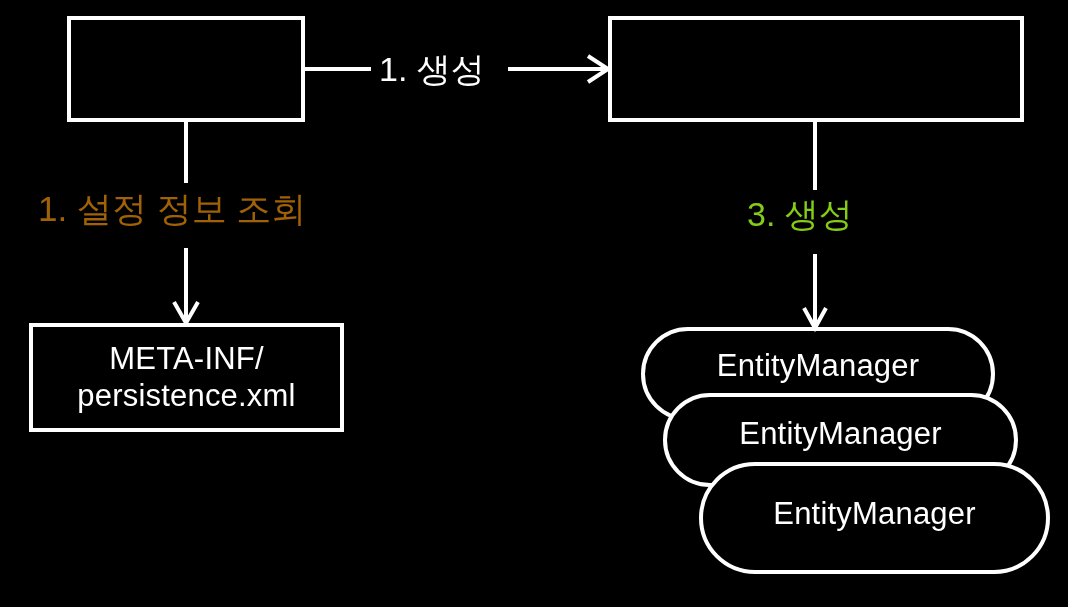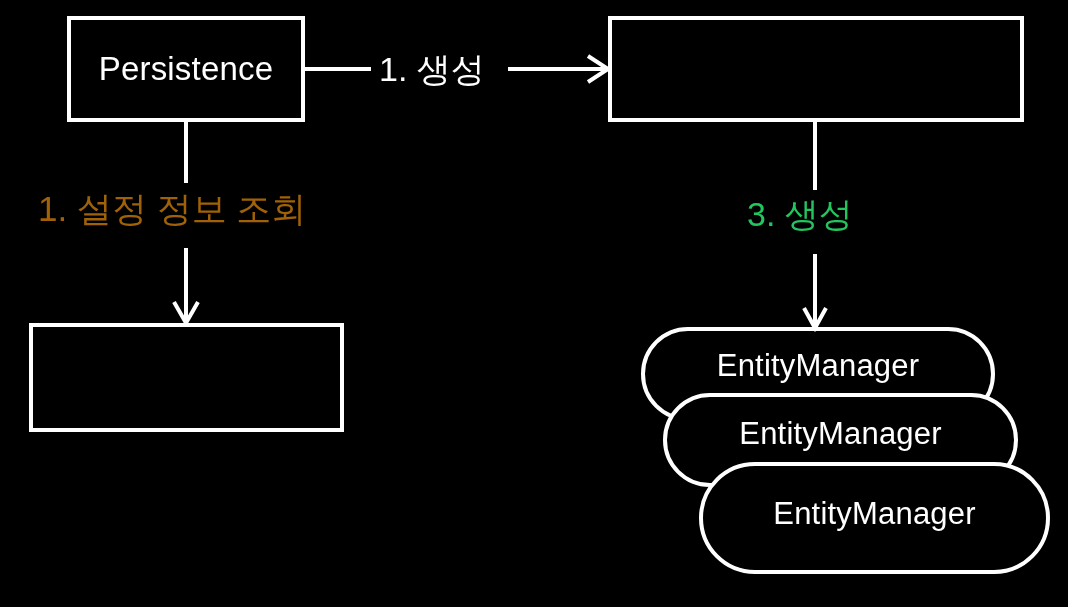--- a/index.html
+++ b/index.html
@@ -106,37 +106,38 @@
       <line x1="186" y1="248" x2="186" y2="323"></line>
       <polyline points="174,302 186,323 198,302"></polyline>
 
       <line x1="815" y1="120" x2="815" y2="190"></line>
       <line x1="815" y1="254" x2="815" y2="328"></line>
       <polyline points="804,308 815,328 826,308"></polyline>
 
     </g>
   </svg>
 
-  <div class="node-label box-persistence" style="color: rgb(255, 255, 255);">
-    <span>Persistence</span>
-  </div>
 
 
+  <div class="node-label box-metainf" style="color: rgb(255, 255, 255);">
+    <span>META-INF/
+persistence.xml</span>
+  </div>
 
   <div class="node-label pill-1" style="color: rgb(255, 255, 255);">
     <span class="pill-text">EntityManager</span>
   </div>
 
   <div class="node-label pill-2" style="color: rgb(255, 255, 255);">
     <span class="pill-text">EntityManager</span>
   </div>
 
   <div class="node-label pill-3" style="color: rgb(255, 255, 255);">
     <span class="pill-text">EntityManager</span>
   </div>
 
   <div class="edge-label lbl-step2" style="color: rgb(255, 255, 255);">1. 생성</div>
 
   <div class="edge-label lbl-step1" style="color: #a16207;">1. 설정 정보 조회</div>
 
-  <div class="edge-label lbl-step3" style="color: #22c55e;">3. 생성</div>
+  <div class="edge-label lbl-step3" style="color: #84cc16;">3. 생성</div>
 
 </div>
 
 </body></html>

